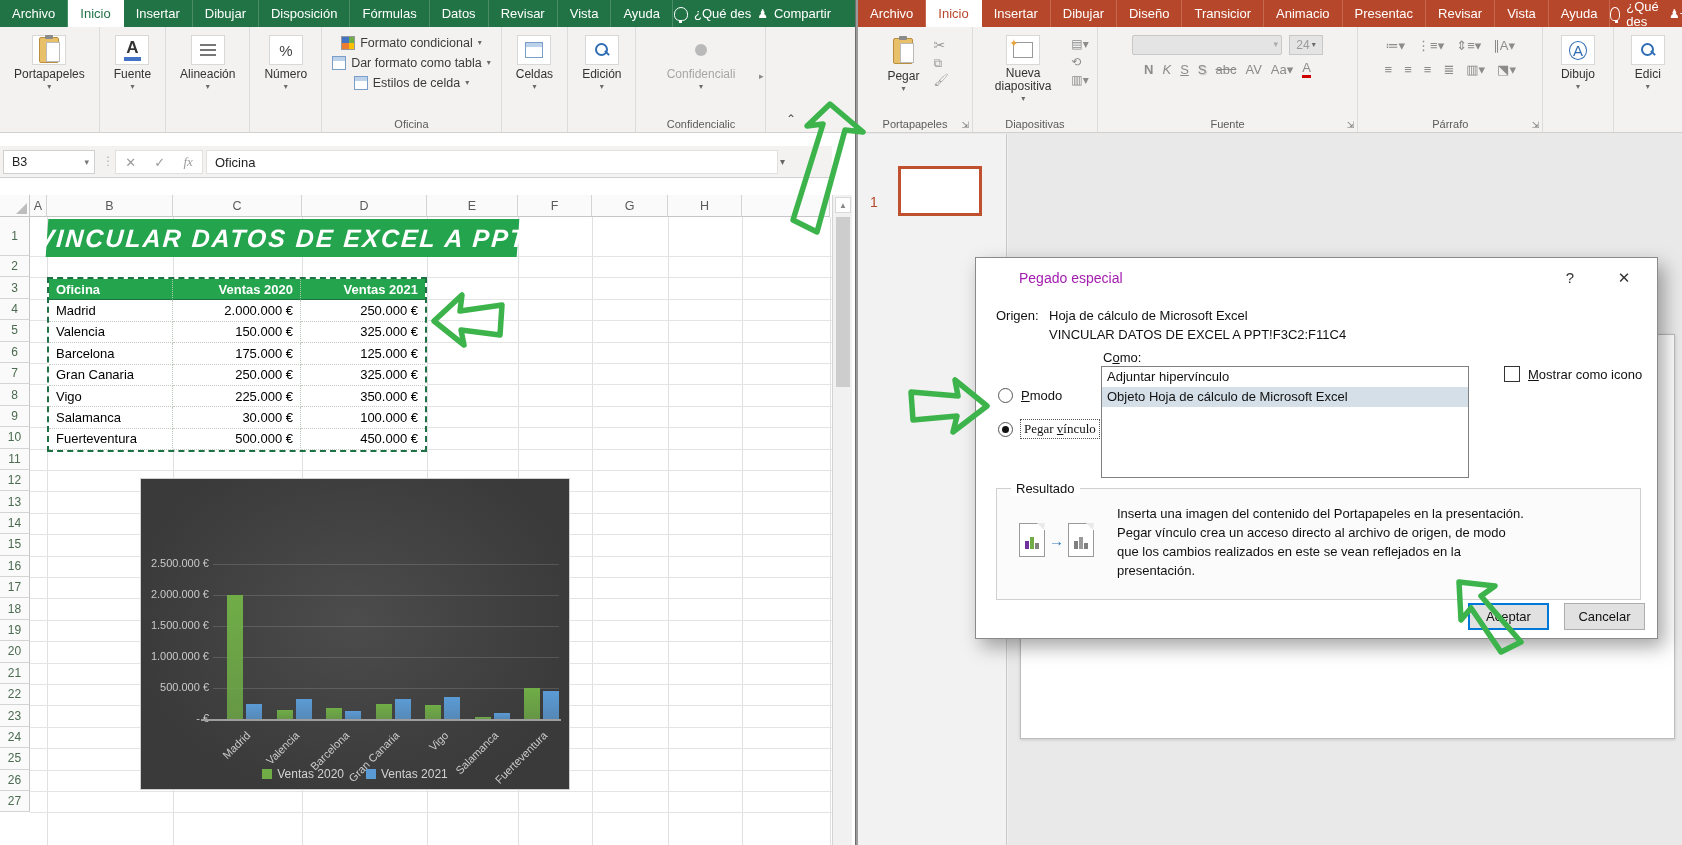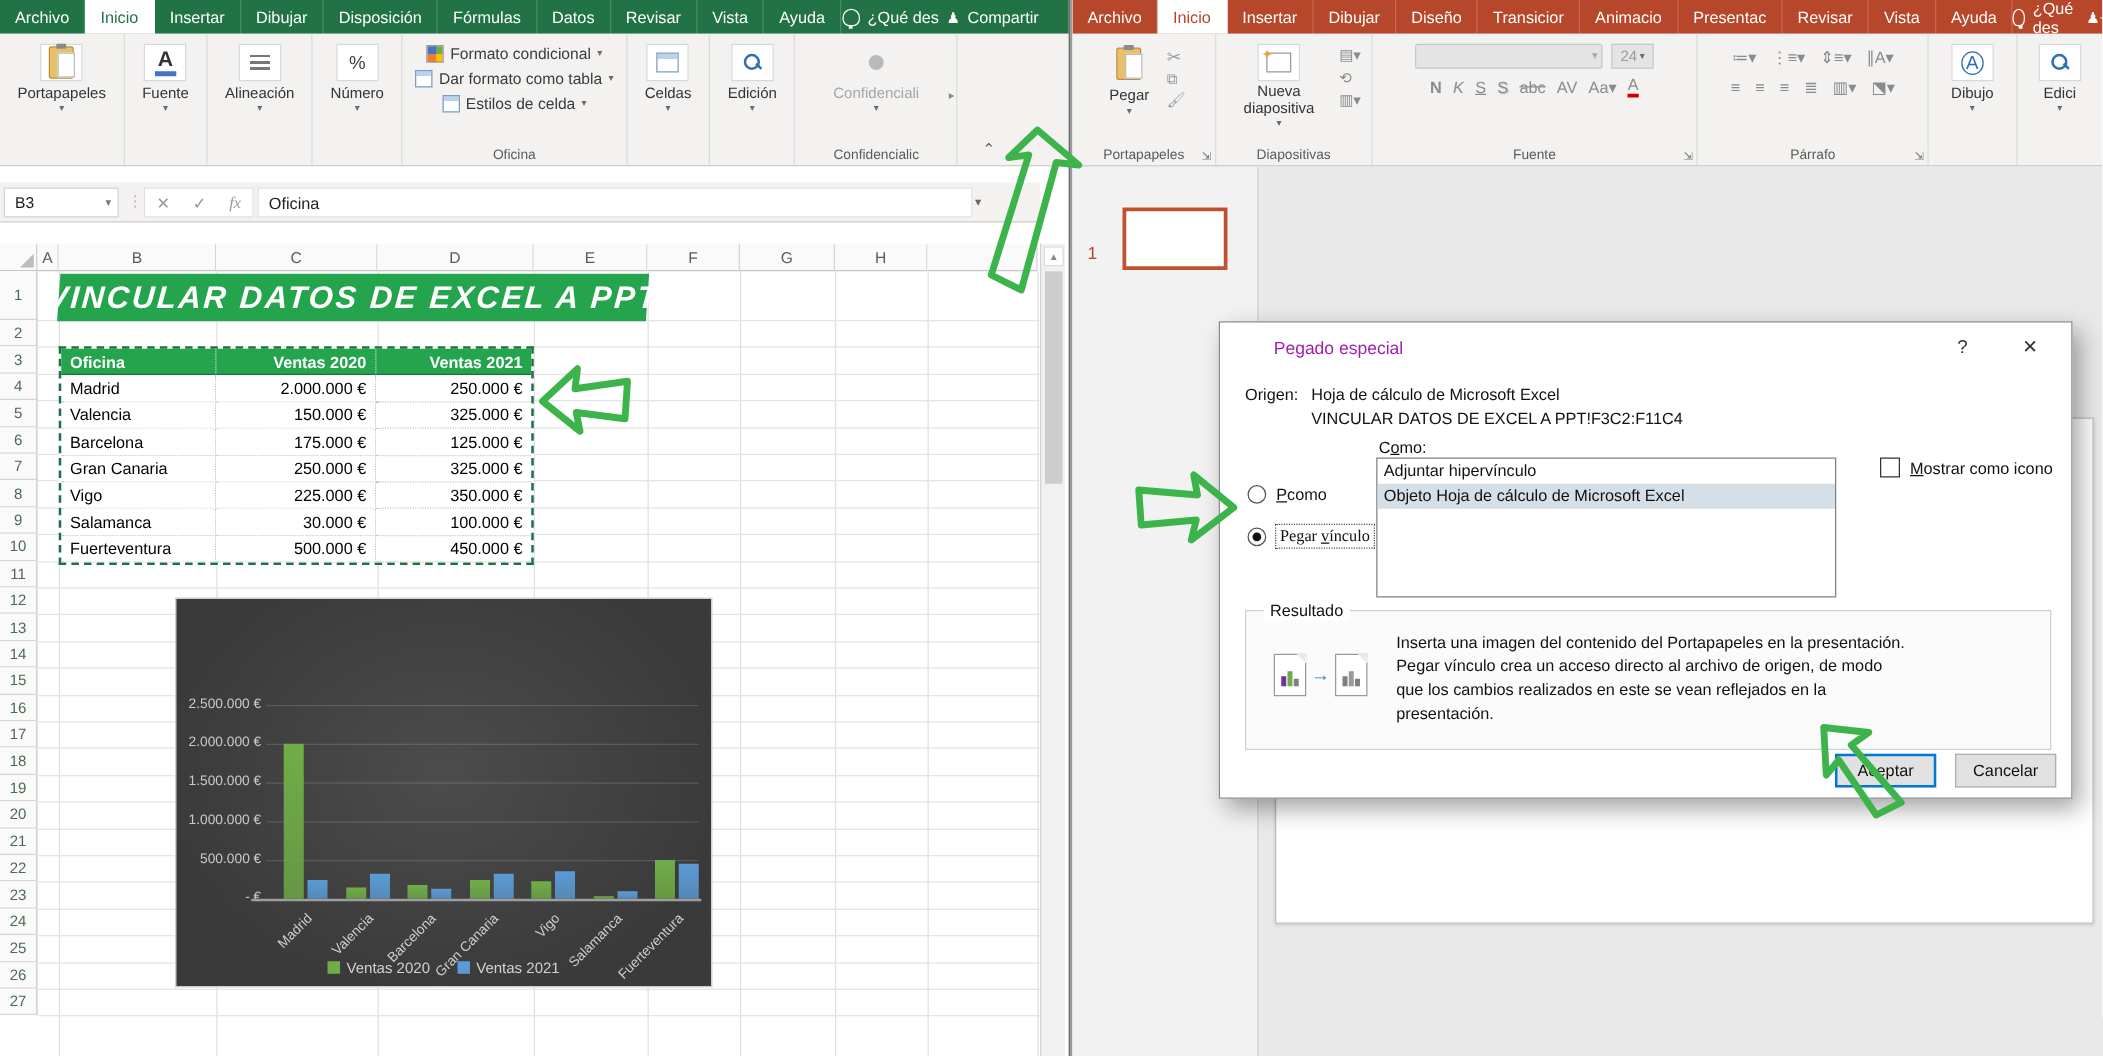--- a/index.html
+++ b/index.html
@@ -602,21 +602,21 @@
   <div class="dlg-sys" id="dlg-close">✕</div>
 
   <div id="dlg-origin-label">Origen:</div>
   <div id="dlg-origin-1">Hoja de cálculo de Microsoft Excel</div>
   <div id="dlg-origin-2">VINCULAR DATOS DE EXCEL A PPT!F3C2:F11C4</div>
 
   <div id="dlg-como"><span>C</span><u>o</u><span>mo:</span></div>
 
   <div class="radio-row" style="top:130px;">
     <span class="radio"></span>
-    <span id="lbl-pegar"><span></span><u>P</u><span>como</span></span>
+    <span id="lbl-pegar"><span></span><u>P</u><span>modo</span></span>
   </div>
   <div class="radio-row" style="top:162px;">
     <span class="radio sel"></span>
     <span class="focusbox" id="lbl-pegar-vinculo"><span>Pegar </span><u>v</u><span>ínculo</span></span>
   </div>
 
   <div id="dlg-list">
       <div class="item">Adjuntar hipervínculo</div>
       <div class="item sel">Objeto Hoja de cálculo de Microsoft Excel</div>
     </div>

